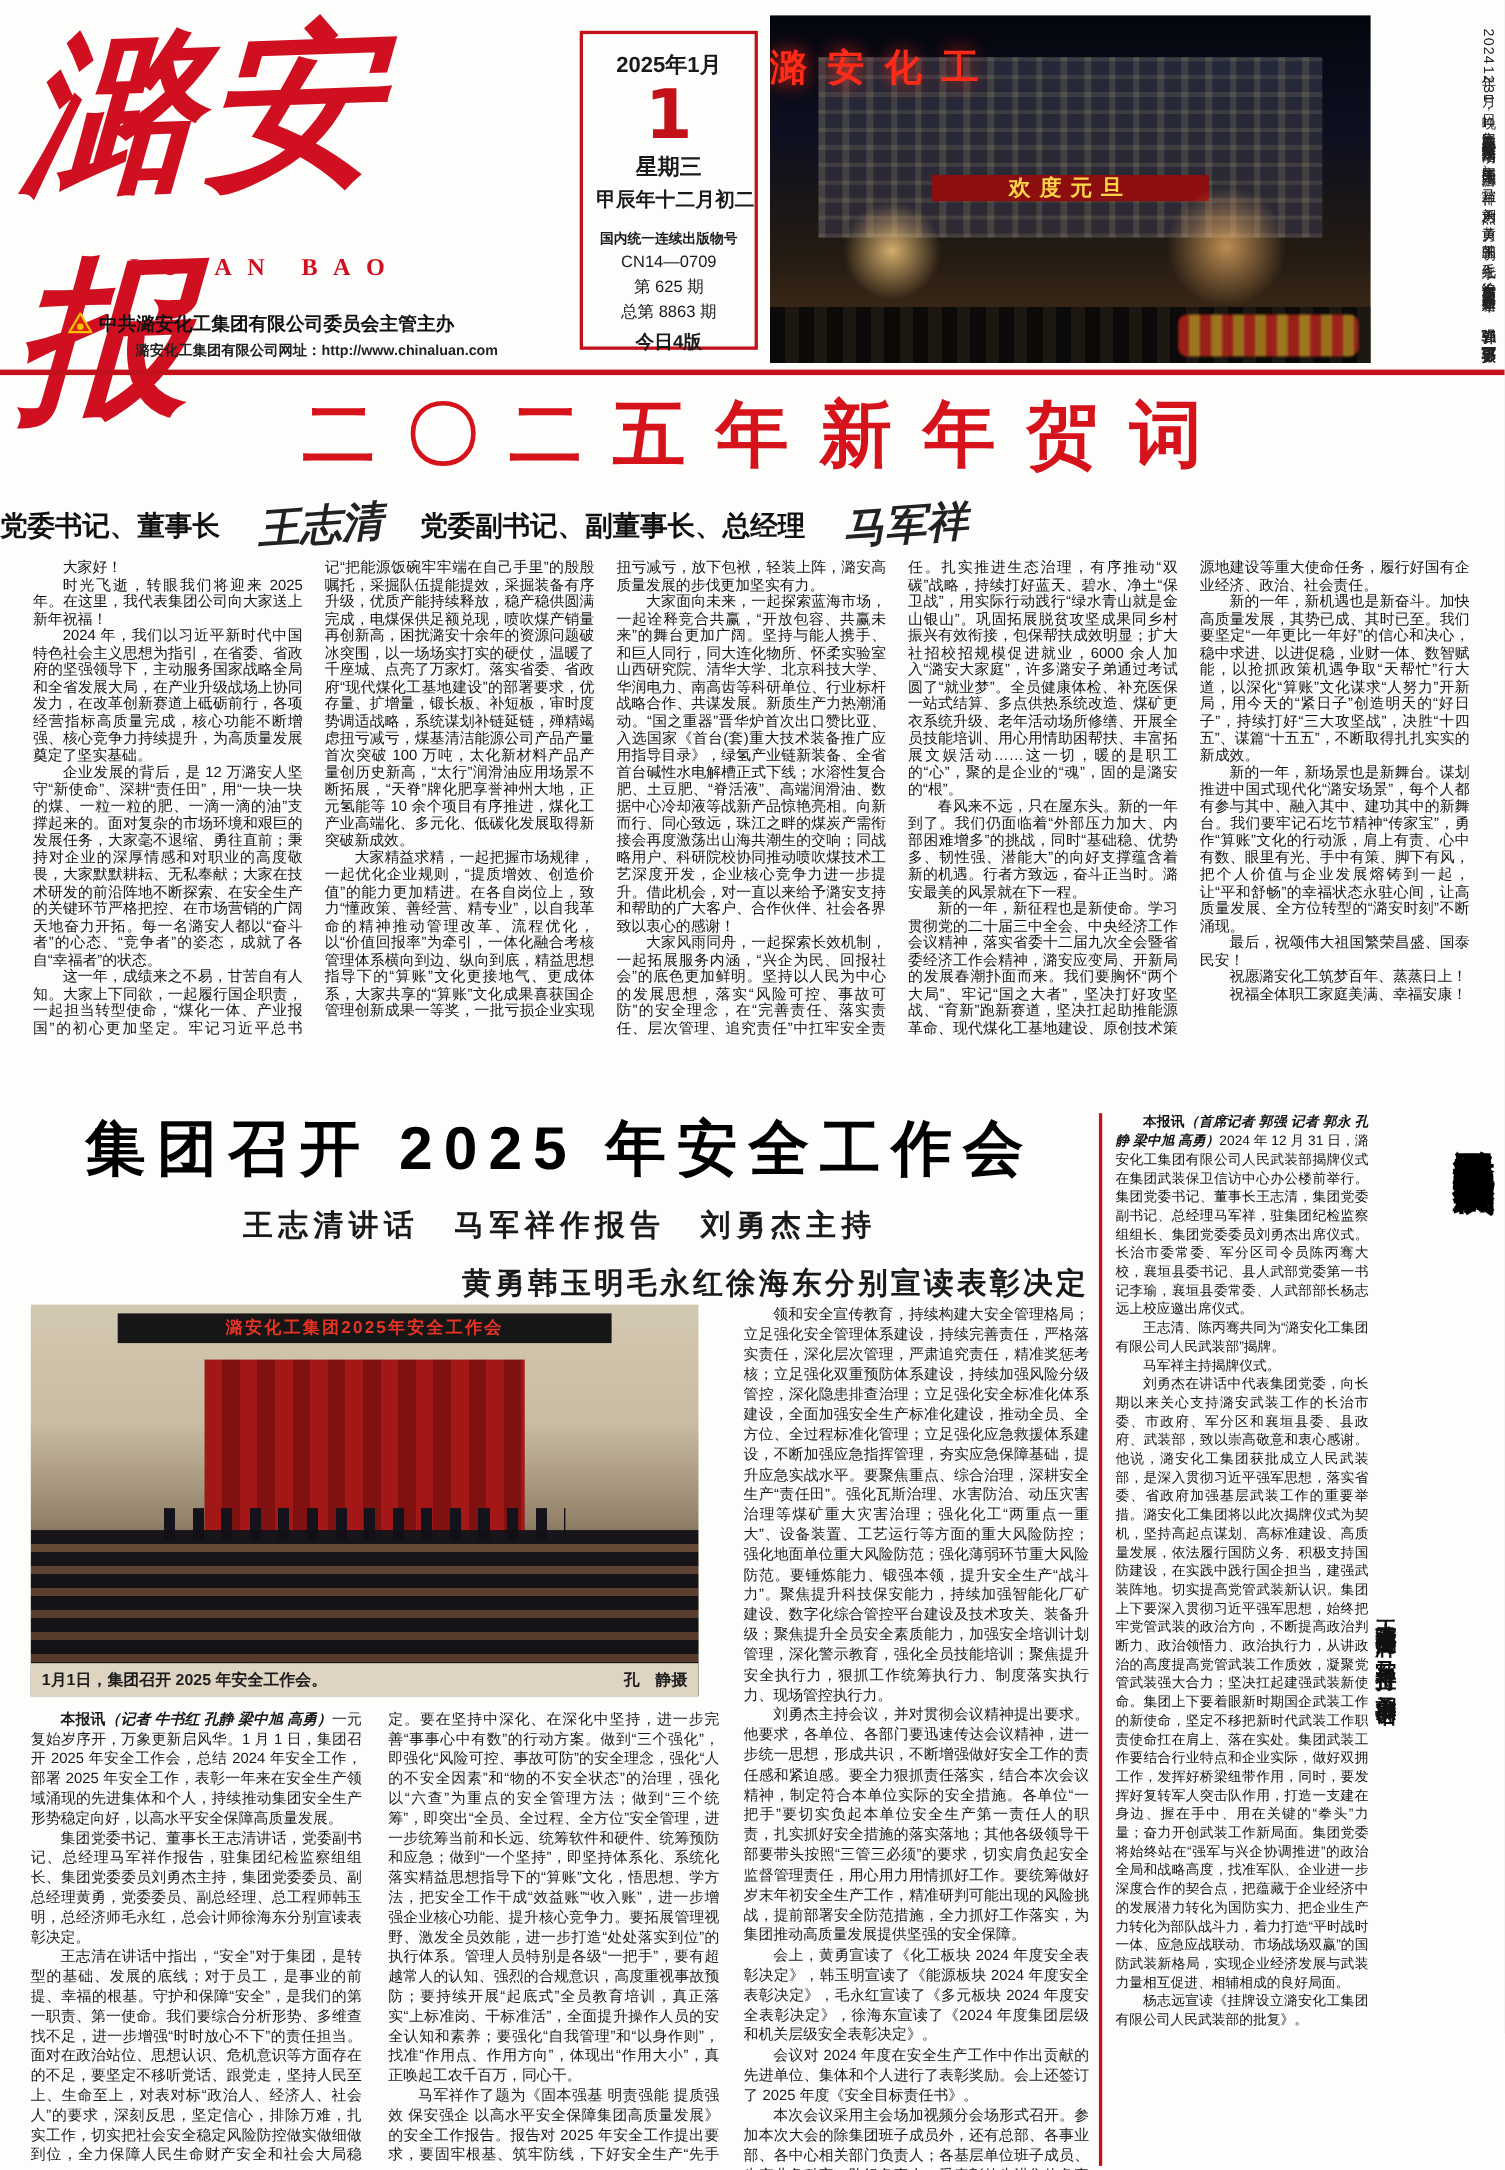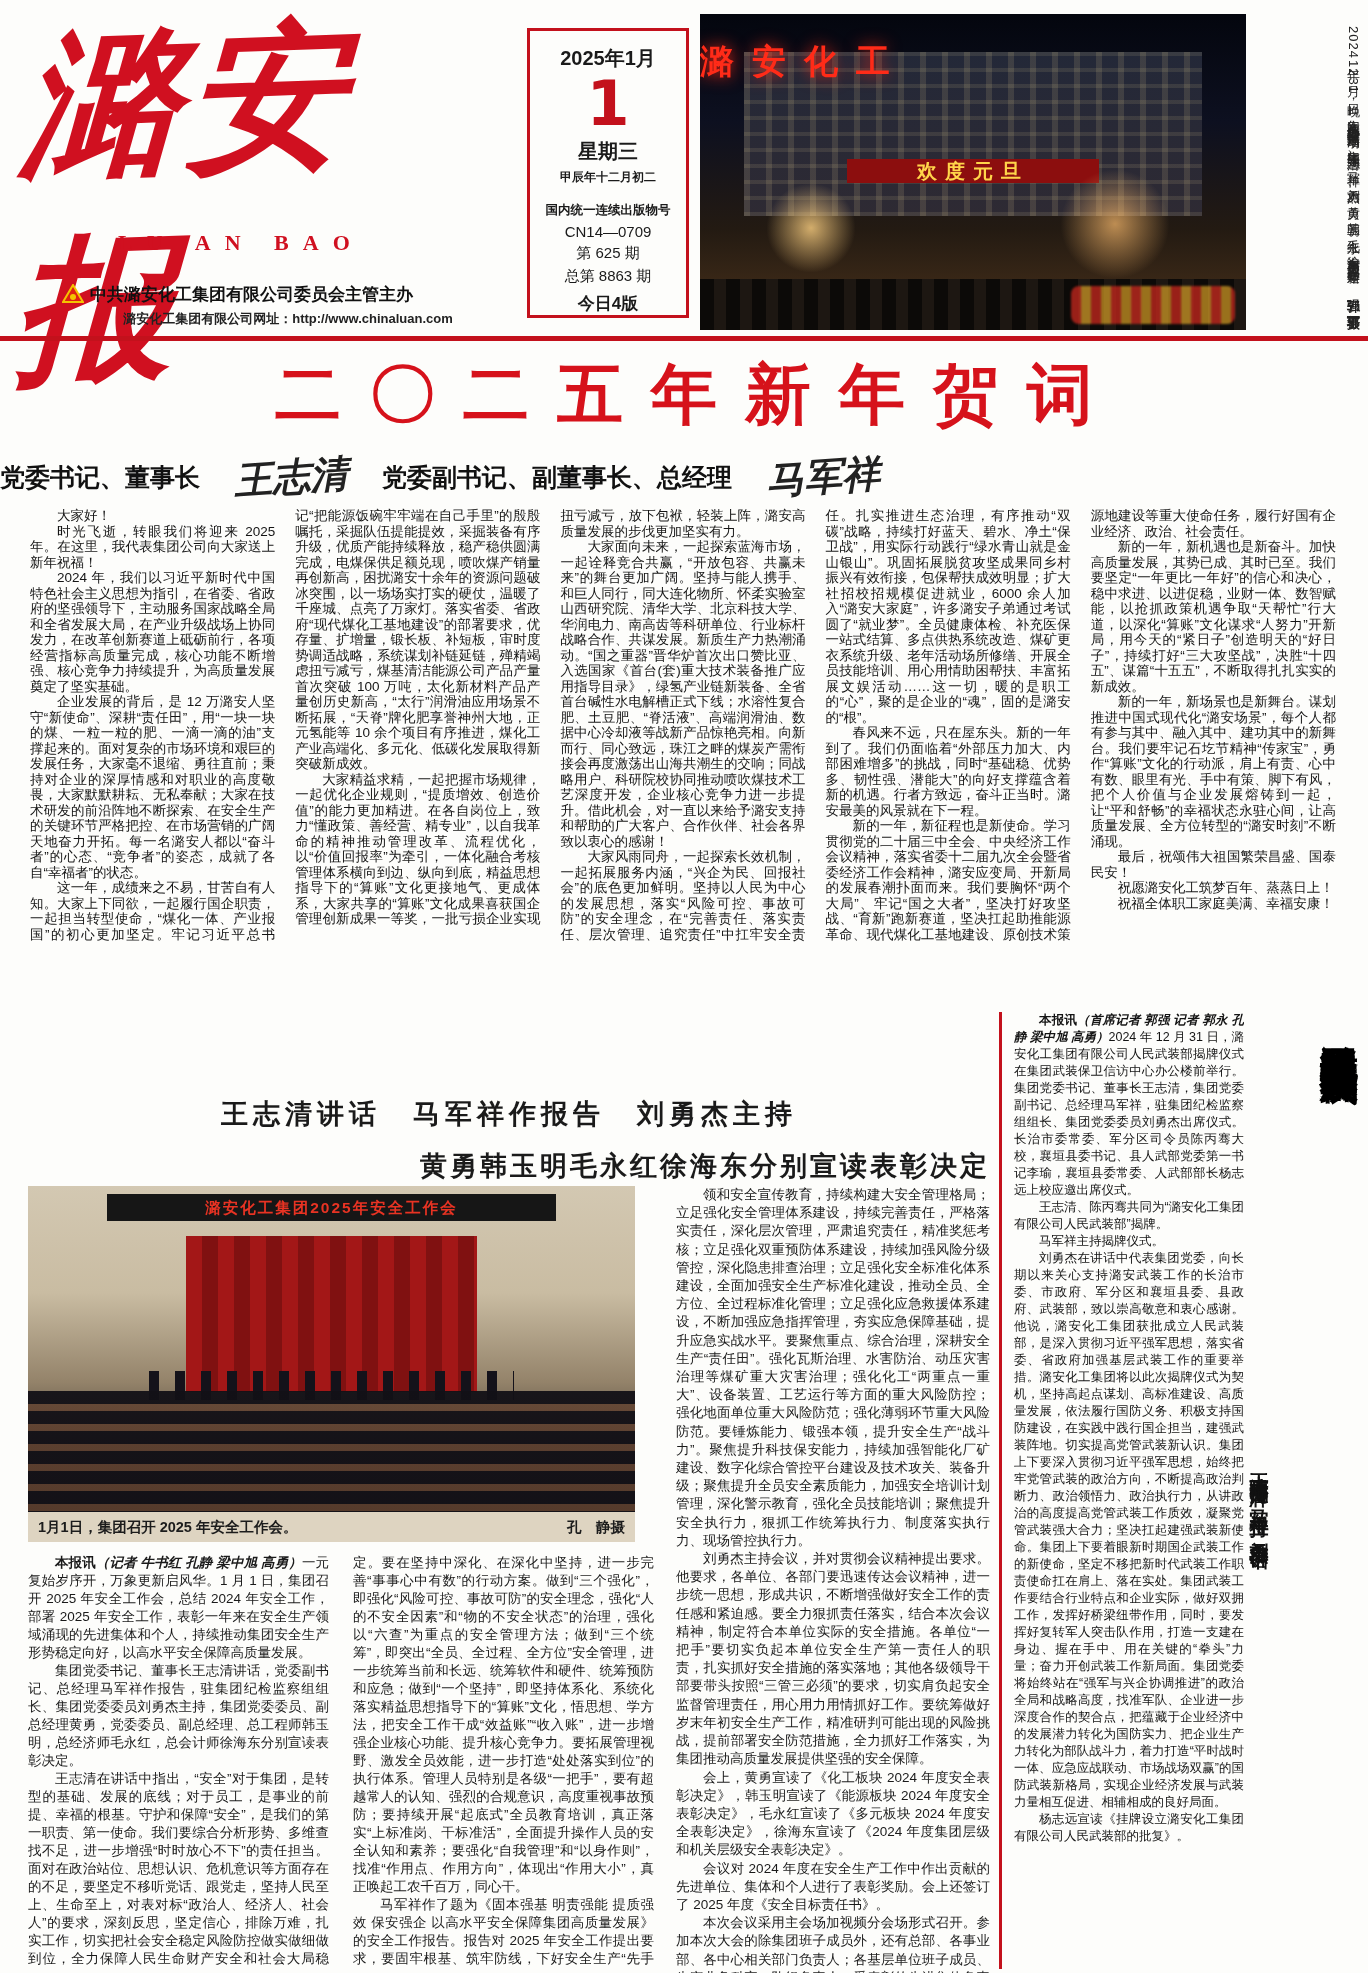--- a/index.html
+++ b/index.html
@@ -15,21 +15,21 @@
     font-size:22px;letter-spacing:14px;font-weight:600;}
   #sponsor-line{left:62px;top:283px;width:430px;font-size:17px;font-weight:700;color:#111;
     display:flex;align-items:center;gap:6px;}
   #website-line{left:88px;top:310px;width:400px;font-size:13px;color:#222;font-weight:600;text-align:center;}
   
   #date-box{left:527px;top:28px;width:162px;height:290px;border:3px solid #c3111c;
     text-align:center;padding-top:14px;box-sizing:border-box;}
   .db-month{font-size:20px;font-weight:700;}
   .db-day{font-size:62px;line-height:64px;font-weight:900;color:#c3111c;font-family:"DejaVu Sans",sans-serif;}
   .db-week{font-size:20px;font-weight:700;margin-top:2px;}
-  .db-lunar{font-size:12px;font-weight:600;margin-top:4px;}
+  .db-lunar{font-size:18px;font-weight:600;margin-top:4px;text-align:right;}
   .db-issn{font-size:12.5px;margin-top:16px;font-weight:600;}
   .db-cn{font-size:15px;margin-top:4px;}
   .db-issue,.db-total{font-size:15px;margin-top:4px;}
   .db-pages{font-size:17px;font-weight:700;margin-top:6px;}
   
   #top-photo{left:700px;top:14px;width:546px;height:316px;overflow:hidden;
     background:linear-gradient(180deg,#04060e 0%,#0d1020 34%,#231a12 68%,#3a2817 86%,#1c150d 100%);}
   #tp-building{left:8%;top:12%;width:84%;height:52%;position:absolute;
     background:
       repeating-linear-gradient(90deg,rgba(255,230,160,.12) 0 6px,rgba(0,0,0,0) 6px 22px),
@@ -170,20 +170,21 @@
       <p>春风来不远，只在屋东头。新的一年到了。我们仍面临着“外部压力加大、内部困难增多”的挑战，同时“基础稳、优势多、韧性强、潜能大”的向好支撑蕴含着新的机遇。行者方致远，奋斗正当时。潞安最美的风景就在下一程。</p>
       <p>新的一年，新征程也是新使命。学习贯彻党的二十届三中全会、中央经济工作会议精神，落实省委十二届九次全会暨省委经济工作会精神，潞安应变局、开新局的发展春潮扑面而来。我们要胸怀“两个大局”、牢记“国之大者”，坚决打好攻坚战、“育新”跑新赛道，坚决扛起助推能源革命、现代煤化工基地建设、原创技术策源地建设等重大使命任务，履行好国有企业经济、政治、社会责任。</p>
       <p>新的一年，新机遇也是新奋斗。加快高质量发展，其势已成、其时已至。我们要坚定“一年更比一年好”的信心和决心，稳中求进、以进促稳，业财一体、数智赋能，以抢抓政策机遇争取“天帮忙”行大道，以深化“算账”文化谋求“人努力”开新局，用今天的“紧日子”创造明天的“好日子”，持续打好“三大攻坚战”，决胜“十四五”、谋篇“十五五”，不断取得扎扎实实的新成效。</p>
       <p>新的一年，新场景也是新舞台。谋划推进中国式现代化“潞安场景”，每个人都有参与其中、融入其中、建功其中的新舞台。我们要牢记石圪节精神“传家宝”，勇作“算账”文化的行动派，肩上有责、心中有数、眼里有光、手中有策、脚下有风，把个人价值与企业发展熔铸到一起，让“平和舒畅”的幸福状态永驻心间，让高质量发展、全方位转型的“潞安时刻”不断涌现。</p>
       <p>最后，祝颂伟大祖国繁荣昌盛、国泰民安！</p>
       <p>祝愿潞安化工筑梦百年、蒸蒸日上！</p>
       <p>祝福全体职工家庭美满、幸福安康！</p>
     </div>
 
   <div class="abs" id="safety">
+    <div id="safety-headline">集团召开 2025 年安全工作会</div>
     <div id="safety-sub1">王志清讲话　马军祥作报告　刘勇杰主持</div>
     <div id="safety-sub2">黄勇韩玉明毛永红徐海东分别宣读表彰决定</div>
 
     <div id="meet-photo">
       <div id="mp-curtain"></div>
       <div id="mp-led">潞安化工集团2025年安全工作会</div>
       <div id="mp-speakers"></div>
       <div id="mp-audience"></div>
       <div id="mp-caption">
         <span>1月1日，集团召开 2025 年安全工作会。</span>

